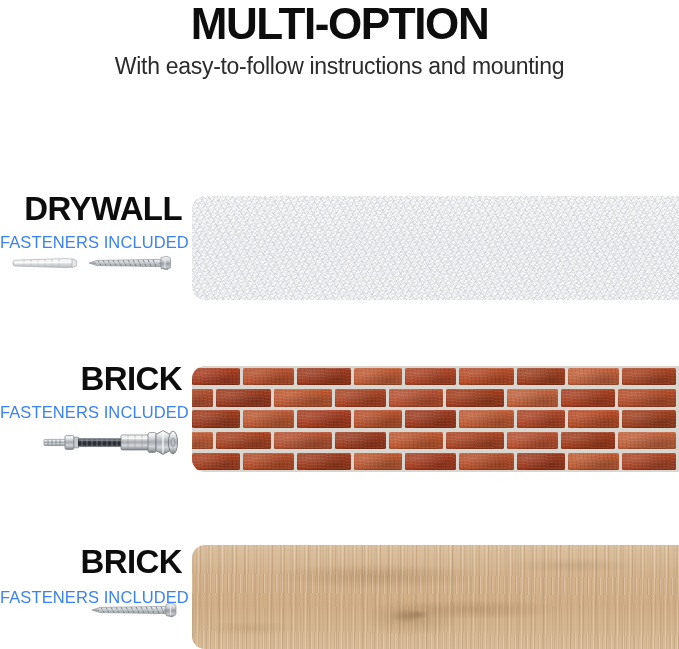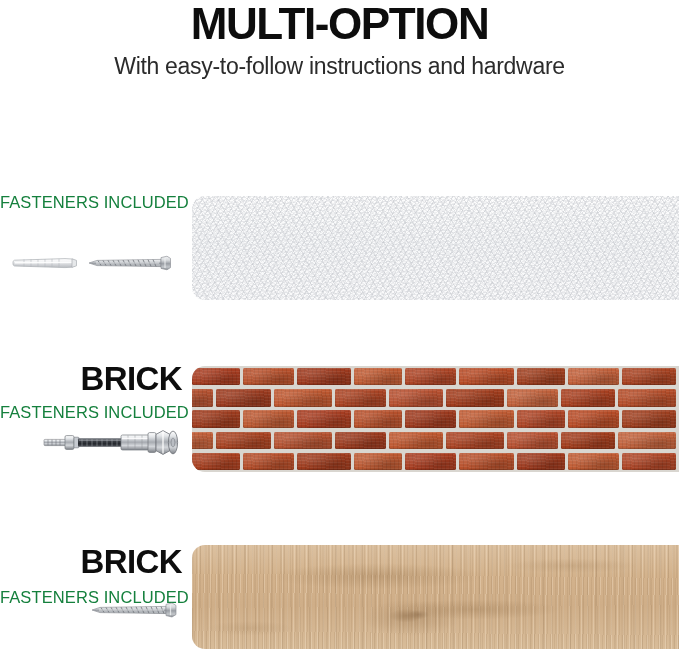--- a/index.html
+++ b/index.html
@@ -77,21 +77,21 @@
     color: #0d0d0d;
     margin: 0;
     white-space: nowrap;
   }
   .fasteners-note {
     font-family: "Liberation Sans", sans-serif;
     font-weight: 400;
     font-size: 16.5px;
     line-height: 20px;
     letter-spacing: 0.1px;
-    color: #15803d;
+    color: #3b82f6;
     margin: 0;
     white-space: nowrap;
   }
   #drywall-name { padding-top: 6px; }
   #drywall-note { padding-top: 6px; }
   #brick-name   { padding-top: 6px; }
   #brick-note   { padding-top: 6px; }
   #wood-name    { padding-top: 10px; }
   #wood-note    { padding-top: 8px; }
 
@@ -220,27 +220,28 @@
 
   
   .hw { display: block; }
 </style>
 </head>
 <body>
 
 <div id="header">
   <h1 class="headline line1">MULTI-OPTION</h1>
   <div id="subtitle">
-    <p class="subline">With easy-to-follow instructions and hardware</p>
+    <p class="subline">With easy-to-follow instructions and mounting</p>
   </div>
 </div>
 
 <div class="section" id="section-drywall">
 
   <div class="section-label-col">
+    <p class="material-name" id="drywall-name">DRYWALL</p>
     <p class="fasteners-note" id="drywall-note">FASTENERS INCLUDED</p>
   </div>
 
   <div class="hardware-row" id="drywall-hardware">
 
     <svg class="hw" width="70" height="18" viewBox="0 0 70 18">
       <defs>
         <linearGradient id="gAnchor" x1="0" y1="0" x2="0" y2="1">
           <stop offset="0%" stop-color="#ffffff"></stop>
           <stop offset="35%" stop-color="#f2f3f4"></stop>

